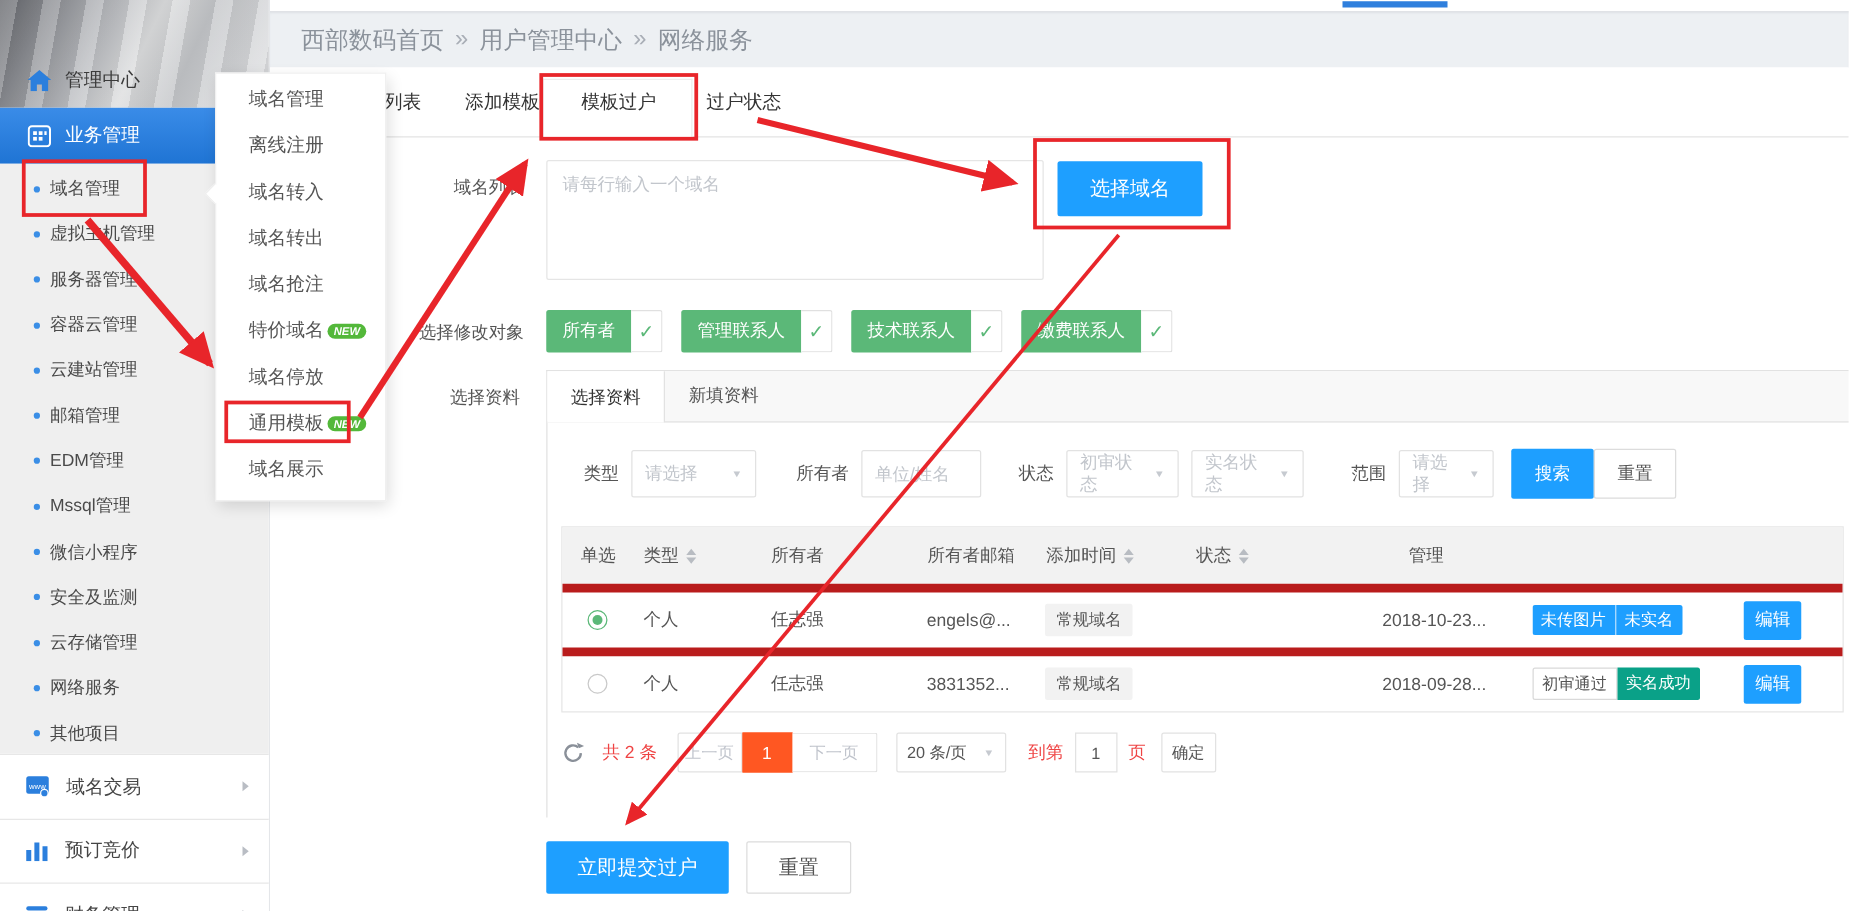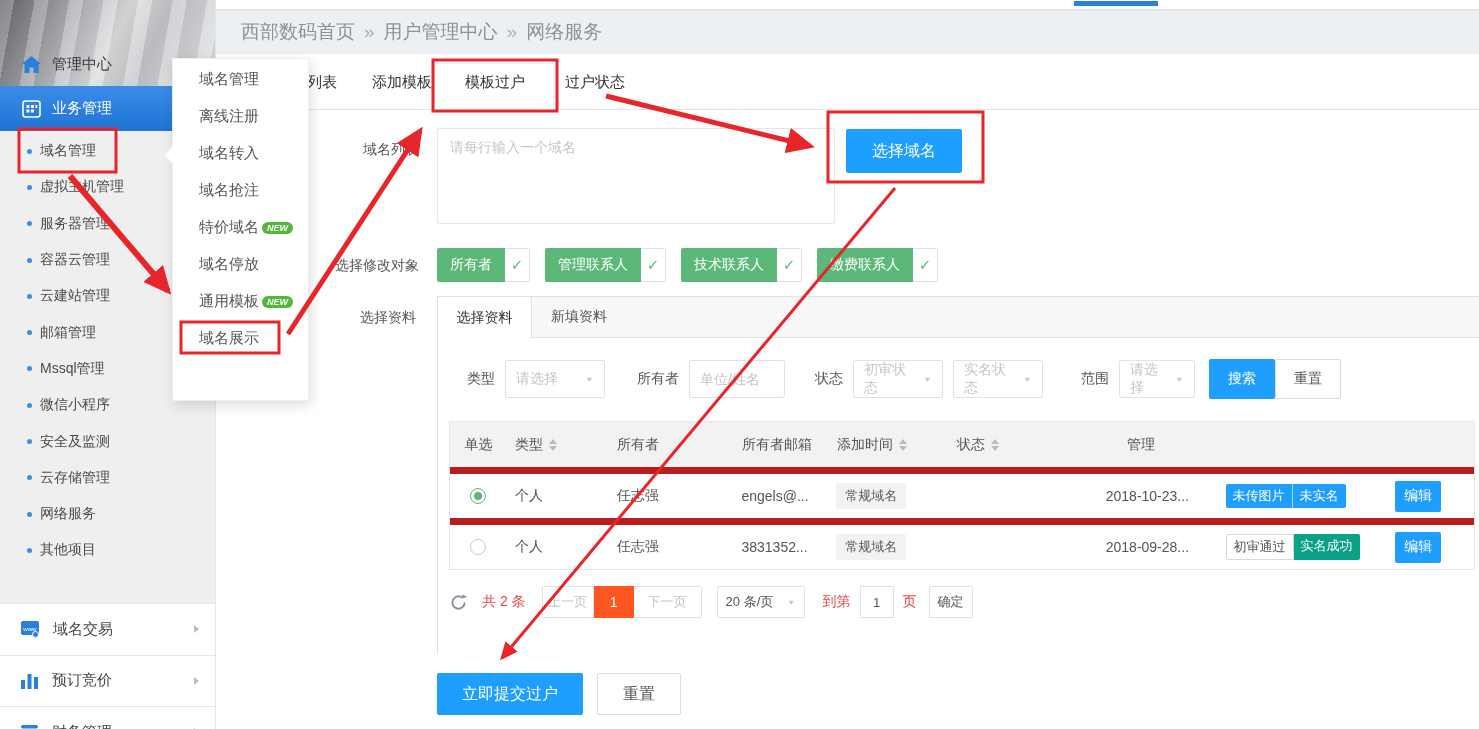--- a/index.html
+++ b/index.html
@@ -155,20 +155,24 @@
     <div class="item">
         <span class="dot"></span>
         <span>云建站管理</span>
       </div>
     <div class="item">
         <span class="dot"></span>
         <span>邮箱管理</span>
       </div>
     <div class="item">
         <span class="dot"></span>
+        <span>EDM管理</span>
+      </div>
+    <div class="item">
+        <span class="dot"></span>
         <span>Mssql管理</span>
       </div>
     <div class="item">
         <span class="dot"></span>
         <span>微信小程序</span>
       </div>
     <div class="item">
         <span class="dot"></span>
         <span>安全及监测</span>
       </div>
@@ -385,20 +389,23 @@
 <div class="flyout">
   <span class="notch"></span>
   <div class="fitem">
       <span>域名管理</span>
     </div>
   <div class="fitem">
       <span>离线注册</span>
     </div>
   <div class="fitem">
       <span>域名转入</span>
+    </div>
+  <div class="fitem">
+      <span>域名转出</span>
     </div>
   <div class="fitem">
       <span>域名抢注</span>
     </div>
   <div class="fitem">
       <span>特价域名</span>
       <span class="fbadge">NEW</span>
     </div>
   <div class="fitem">
       <span>域名停放</span>

